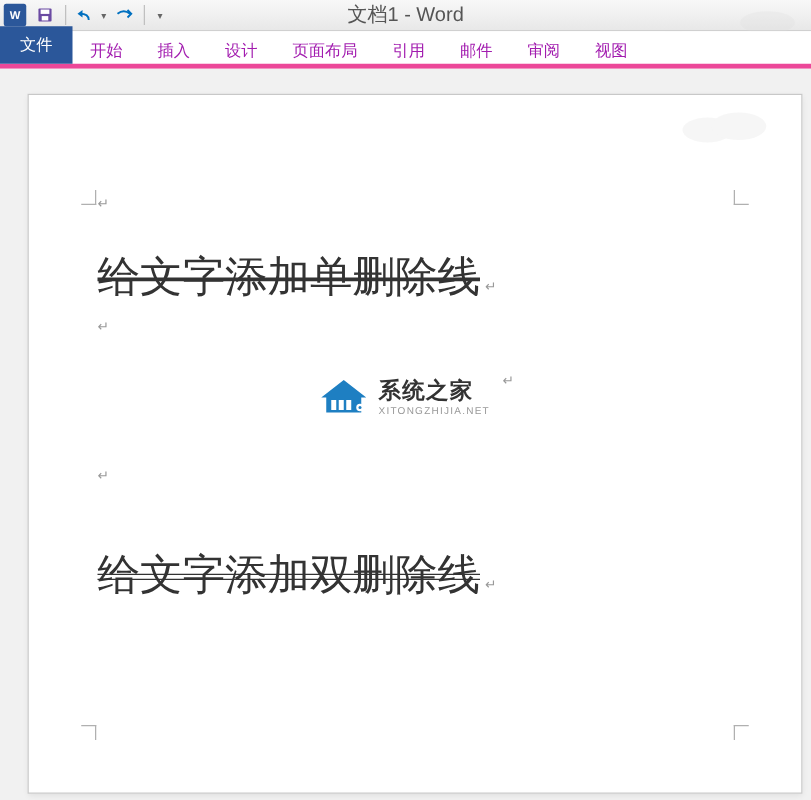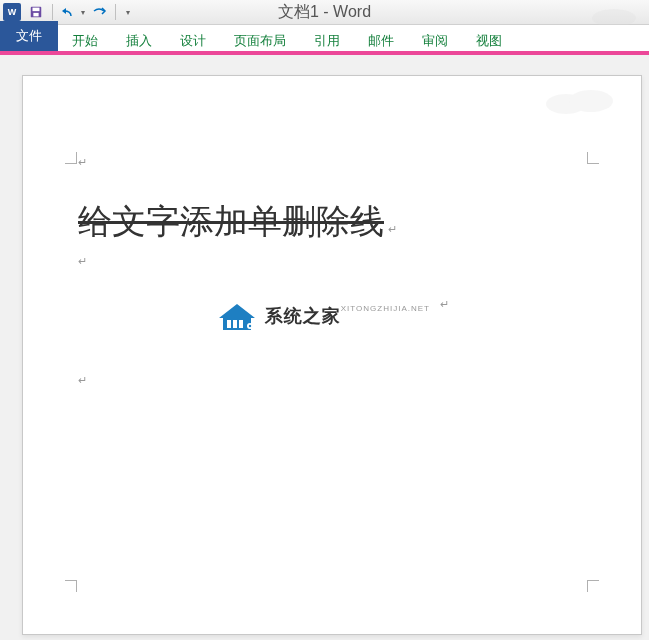--- a/index.html
+++ b/index.html
@@ -81,21 +81,21 @@
       display: flex;
       align-items: center;
       font-size: 13px;
       cursor: pointer;
     }
     .tab {
       padding: 0 14px;
       height: 20px;
       display: flex;
       align-items: center;
-      color: #15803d;
+      color: #a21caf;
       font-size: 13px;
       cursor: pointer;
     }
     .content-area {
       background: #f1f1f1;
       height: calc(640px - 55px);
       padding: 20px 0 0 22px;
       position: relative;
     }
     .page {
@@ -153,21 +153,21 @@
       align-items: center;
       justify-content: center;
       margin: 20px 0 40px 0;
       gap: 6px;
     }
     .wm-house {
       width: 44px;
       height: 36px;
       position: relative;
     }
-    .wm-text-block { display: flex; flex-direction: row; }
+    .wm-text-block { display: flex; flex-direction: column; }
     .wm-title {
       font-size: 18px;
       font-weight: bold;
       color: #333;
       letter-spacing: 1px;
     }
     .wm-sub {
       font-size: 8px;
       color: #999;
       letter-spacing: 1px;
@@ -274,19 +274,22 @@
       </svg>
       <div class="wm-text-block">
         <span class="wm-title">系统之家</span>
         <span class="wm-sub">XITONGZHIJIA.NET</span>
       </div>
       <span class="para-mark" style="align-self:flex-start;">↵</span>
     </div>
 
     <div class="empty-para">↵</div>
 
+    <div>
+      <span class="doc-line2">给文字添加双删除线</span><span class="para-mark">↵</span>
+    </div>
 
     <svg class="page-cloud" style="right:20px;top:10px;width:80px;height:30px;opacity:0.1;" viewBox="0 0 80 30">
       <ellipse cx="25" cy="18" rx="20" ry="10" fill="#aaa"></ellipse>
       <ellipse cx="50" cy="15" rx="22" ry="11" fill="#aaa"></ellipse>
     </svg>
   </div>
 </div>
 
 </body></html>

